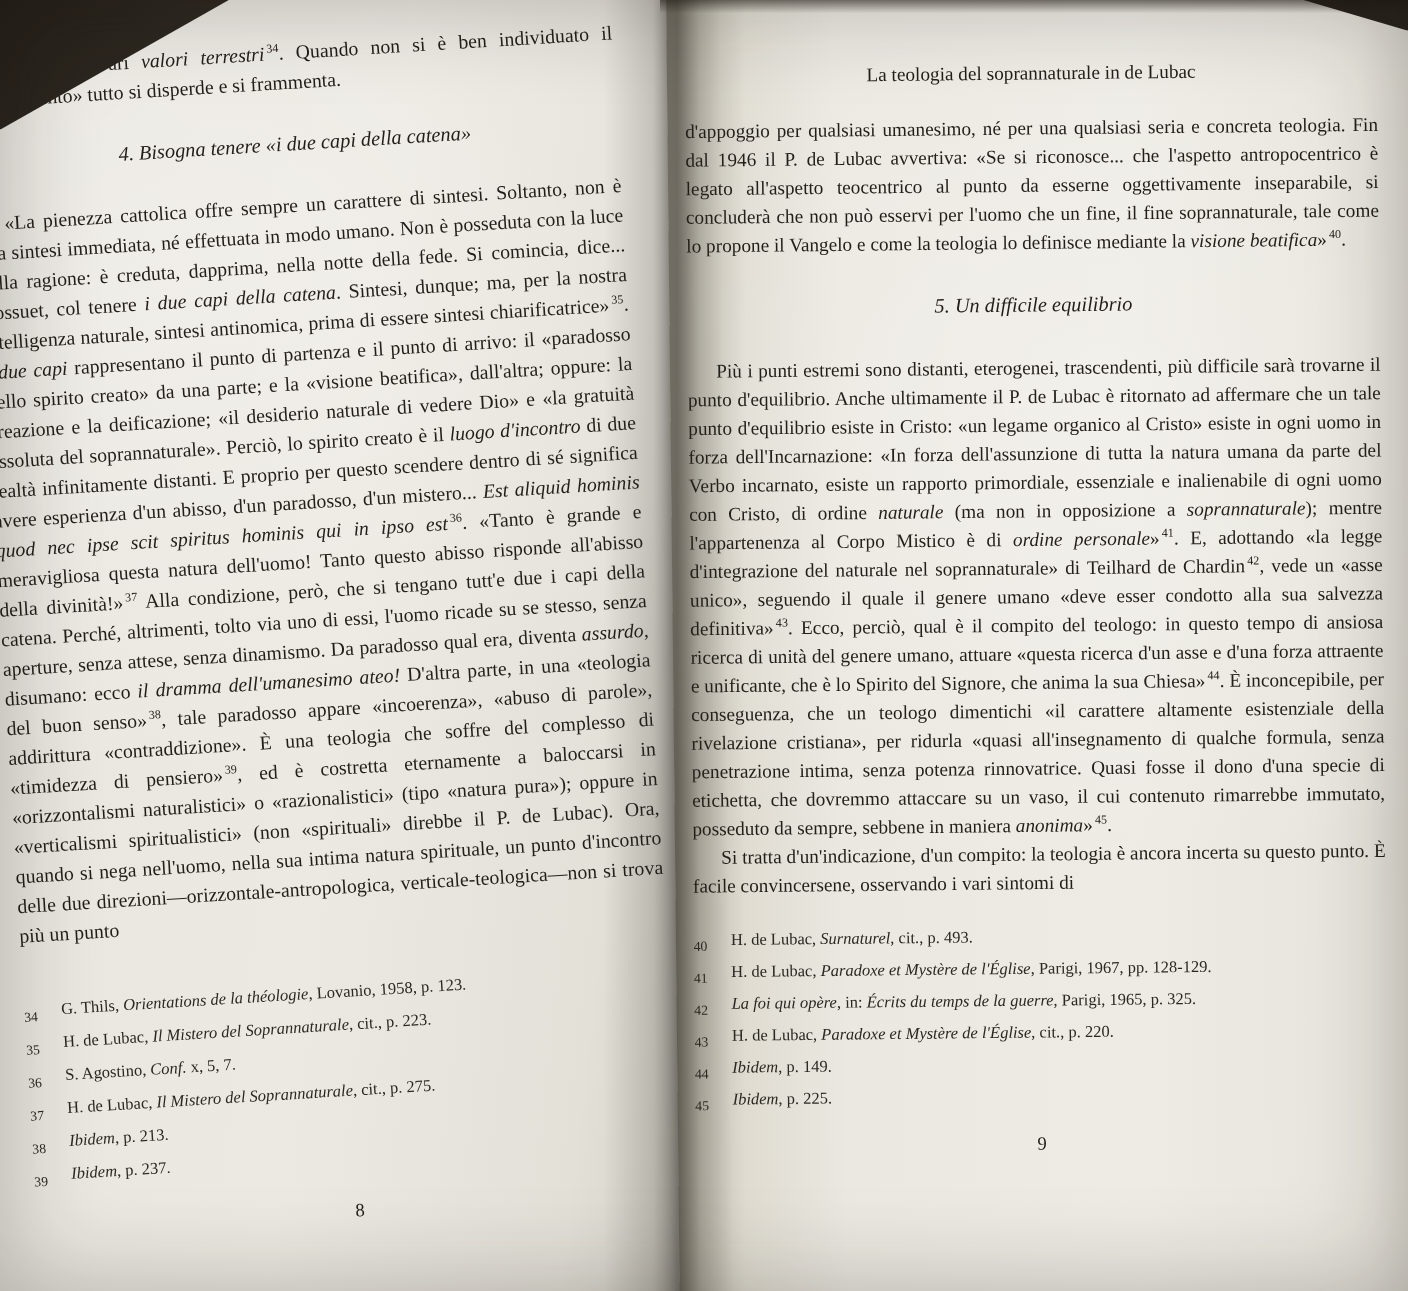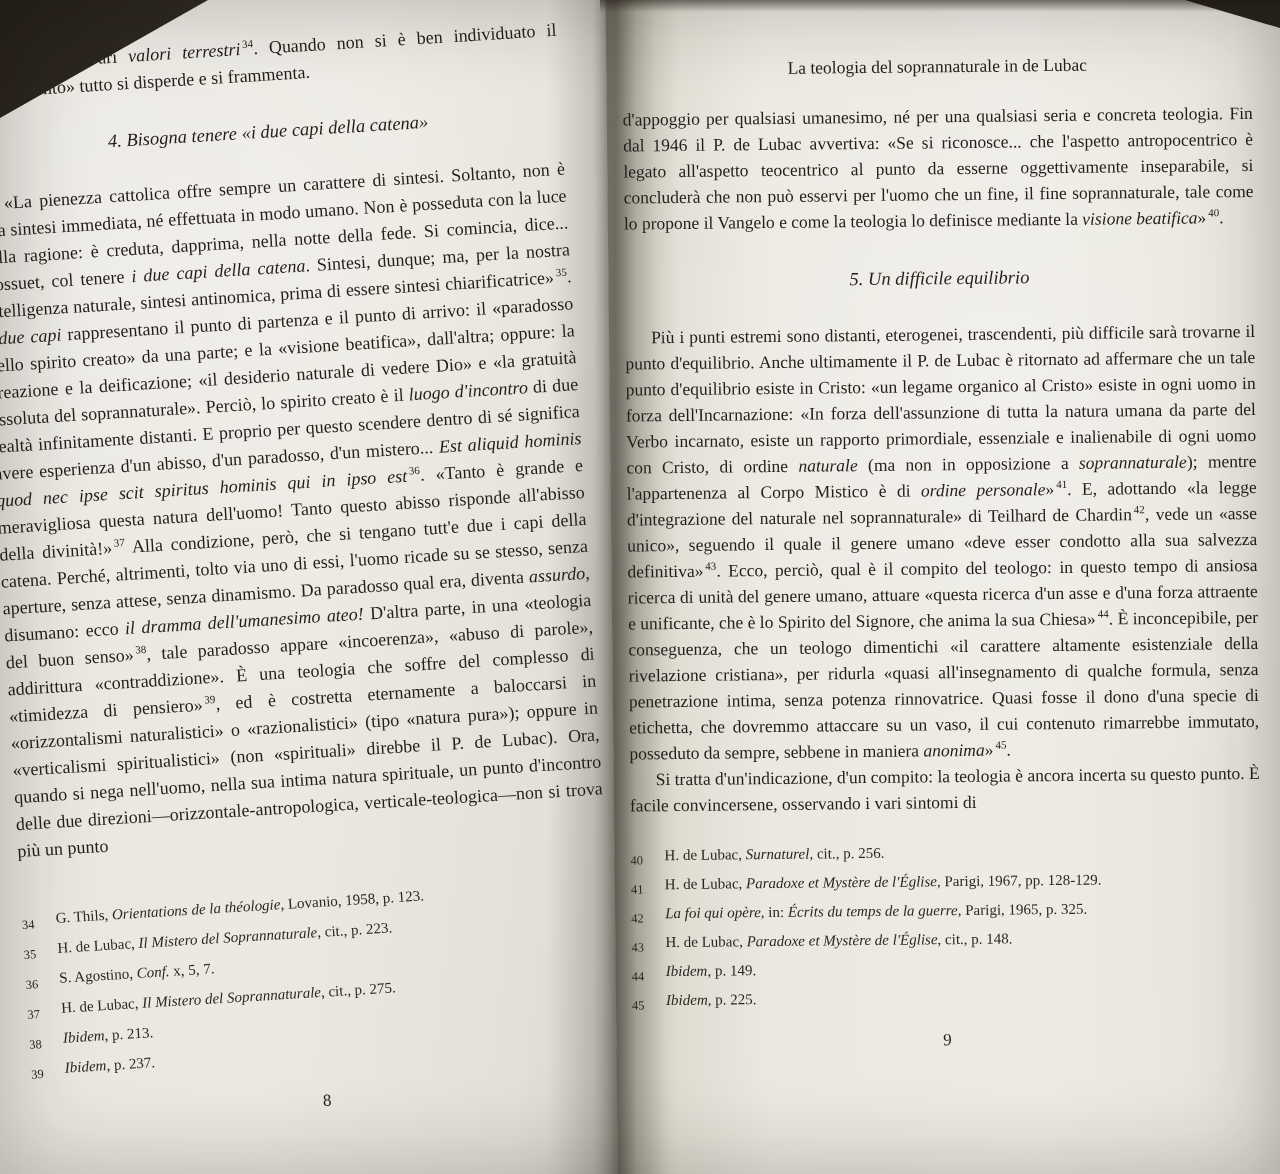--- a/index.html
+++ b/index.html
@@ -129,33 +129,33 @@
   <div id="page-right" class="page">
     <div id="content-right" class="content">
       <div id="header-right">La teologia del soprannaturale in de Lubac</div>
       <p class="para" id="para1-right"><span>d'appoggio per qualsiasi umanesimo, né per una qualsiasi seria e concreta teologia. Fin dal 1946 il P. de Lubac avvertiva: «Se si riconosce... che l'aspetto antropocentrico è legato all'aspetto teocentrico al punto da esserne oggettivamente inseparabile, si concluderà che non può esservi per l'uomo che un fine, il fine soprannaturale, tale come lo propone il Vangelo e come la teologia lo definisce mediante la </span><em>visione beatifica</em><span>»</span><sup>40</sup><span>.</span></p>
       <h2 class="sect" id="heading-right">5. Un difficile equilibrio</h2>
       <p class="para indent"><span>Più i punti estremi sono distanti, eterogenei, trascendenti, più difficile sarà trovarne il punto d'equilibrio. Anche ultimamente il P. de Lubac è ritornato ad affermare che un tale punto d'equilibrio esiste in Cristo: «un legame organico al Cristo» esiste in ogni uomo in forza dell'Incarnazione: «In forza dell'assunzione di tutta la natura umana da parte del Verbo incarnato, esiste un rapporto primordiale, essenziale e inalienabile di ogni uomo con Cristo, di ordine </span><em>naturale</em><span> (ma non in opposizione a </span><em>soprannaturale</em><span>); mentre l'appartenenza al Corpo Mistico è di </span><em>ordine personale</em><span>»</span><sup>41</sup><span>. E, adottando «la legge d'integrazione del naturale nel soprannaturale» di Teilhard de Chardin</span><sup>42</sup><span>, vede un «asse unico», seguendo il quale il genere umano «deve esser condotto alla sua salvezza definitiva»</span><sup>43</sup><span>. Ecco, perciò, qual è il compito del teologo: in questo tempo di ansiosa ricerca di unità del genere umano, attuare «questa ricerca d'un asse e d'una forza attraente e unificante, che è lo Spirito del Signore, che anima la sua Chiesa»</span><sup>44</sup><span>. È inconcepibile, per conseguenza, che un teologo dimentichi «il carattere altamente esistenziale della rivelazione cristiana», per ridurla «quasi all'insegnamento di qualche formula, senza penetrazione intima, senza potenza rinnovatrice. Quasi fosse il dono d'una specie di etichetta, che dovremmo attaccare su un vaso, il cui contenuto rimarrebbe immutato, posseduto da sempre, sebbene in maniera </span><em>anonima</em><span>»</span><sup>45</sup><span>.</span></p>
       <p class="para indent"><span>Si tratta d'un'indicazione, d'un compito: la teologia è ancora incerta su questo punto. È facile convincersene, osservando i vari sintomi di</span></p>
       <div id="footnotes-right" class="footnotes">
           <div class="footnote">
             <span class="fn-num">40</span>
-            <span class="fn-text"><span>H. de Lubac, </span><em>Surnaturel</em><span>, cit., p. 256.</span></span>
+            <span class="fn-text"><span>H. de Lubac, </span><em>Surnaturel</em><span>, cit., p. 493.</span></span>
           </div>
           <div class="footnote">
             <span class="fn-num">41</span>
             <span class="fn-text"><span>H. de Lubac, </span><em>Paradoxe et Mystère de l'Église</em><span>, Parigi, 1967, pp. 128-129.</span></span>
           </div>
           <div class="footnote">
             <span class="fn-num">42</span>
             <span class="fn-text"><em>La foi qui opère</em><span>, in: </span><em>Écrits du temps de la guerre</em><span>, Parigi, 1965, p. 325.</span></span>
           </div>
           <div class="footnote">
             <span class="fn-num">43</span>
-            <span class="fn-text"><span>H. de Lubac, </span><em>Paradoxe et Mystère de l'Église</em><span>, cit., p. 148.</span></span>
+            <span class="fn-text"><span>H. de Lubac, </span><em>Paradoxe et Mystère de l'Église</em><span>, cit., p. 220.</span></span>
           </div>
           <div class="footnote">
             <span class="fn-num">44</span>
             <span class="fn-text"><em>Ibidem</em><span>, p. 149.</span></span>
           </div>
           <div class="footnote">
             <span class="fn-num">45</span>
             <span class="fn-text"><em>Ibidem</em><span>, p. 225.</span></span>
           </div>
         </div>

